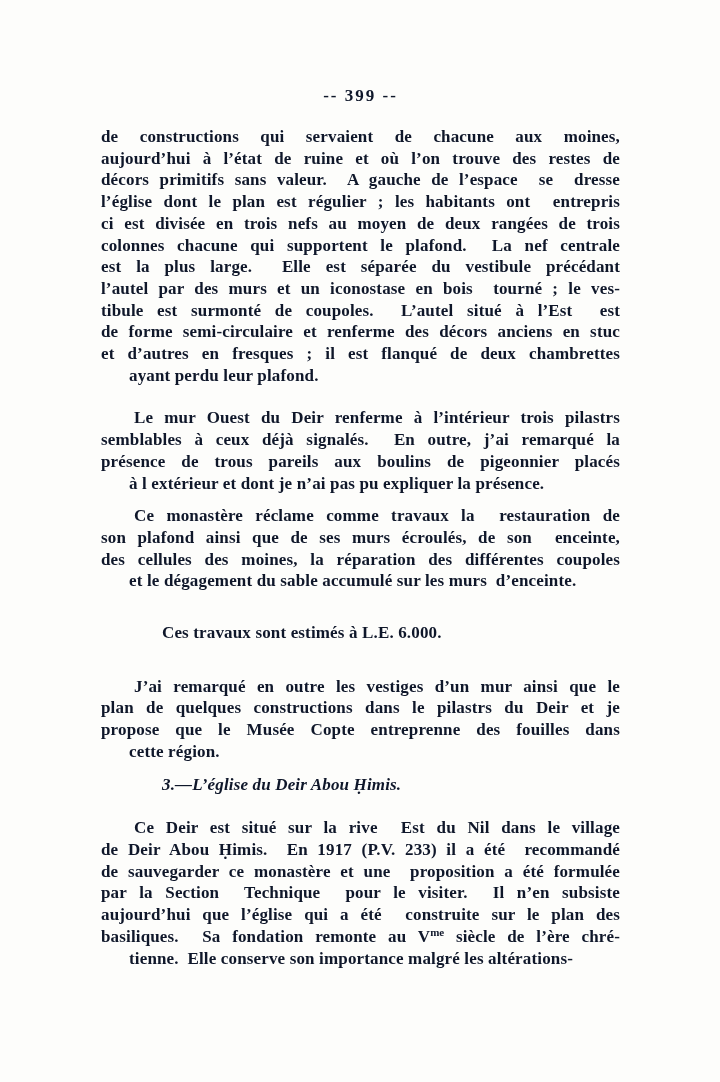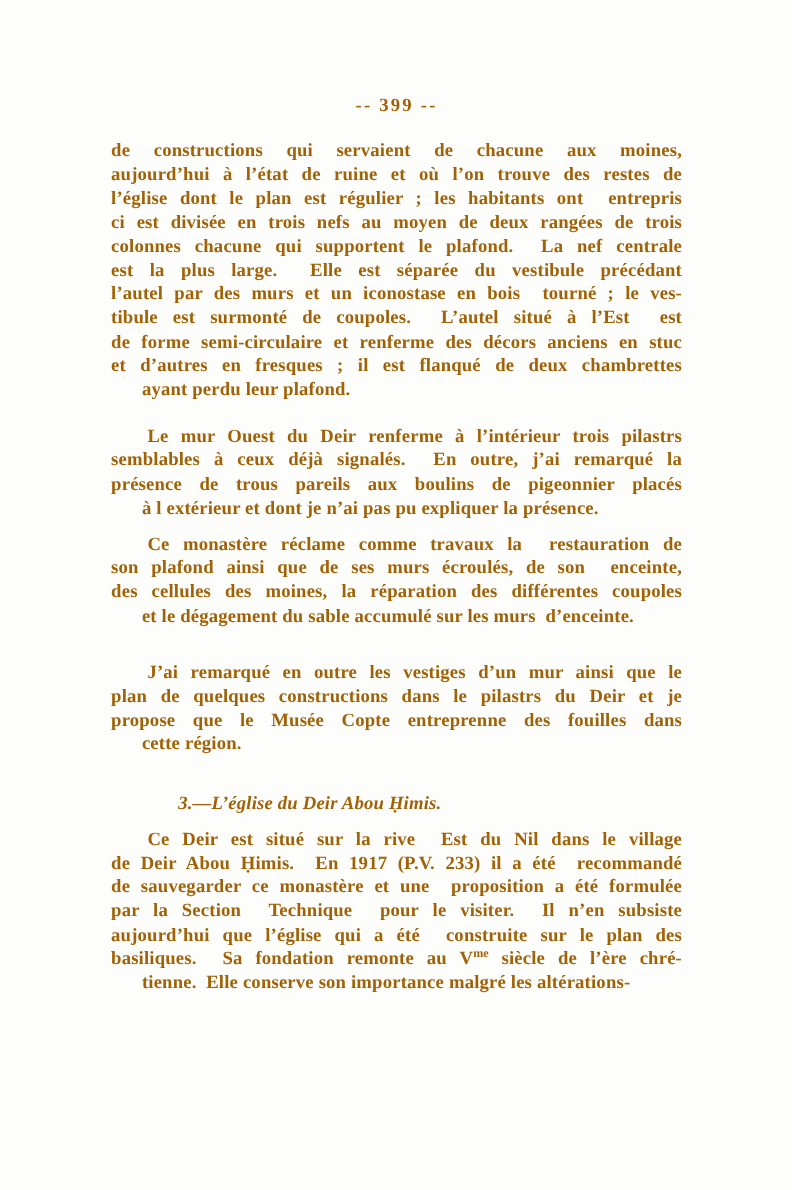--- a/index.html
+++ b/index.html
@@ -9,21 +9,21 @@
     height: 1082px;
     overflow: hidden;
     background: #fdfdfb;
   }
   .page {
     box-sizing: border-box;
     width: 720px;
     height: 1082px;
     padding: 86px 0 0 101px;
     font-family: "Liberation Serif", "DejaVu Serif", serif;
-    color: #a16207;
+    color: #0f172a;
   }
   .column {
     width: 519px;
   }
   .page-number {
     text-align: center;
     font-size: 17px;
     font-weight: 700;
     letter-spacing: 2px;
     margin-bottom: 20px;
@@ -68,20 +68,21 @@
 </style>
 </head>
 <body>
 
 <div class="page">
   <div class="column">
     <div class="page-number">-- 399 --</div>
     <div class="para body">
         <div class="line">de  constructions  qui  servaient  de  chacune  aux  moines,</div>
         <div class="line">aujourd’hui à l’état de ruine et où l’on trouve des restes de</div>
+        <div class="line">décors primitifs sans valeur.  A gauche de l’espace  se  dresse</div>
         <div class="line">l’église dont le plan est régulier ; les habitants ont  entrepris</div>
         <div class="line">ci est divisée en trois nefs au moyen de deux rangées de trois</div>
         <div class="line">colonnes chacune qui supportent le plafond.  La nef centrale</div>
         <div class="line">est la plus large.  Elle est séparée du vestibule précédant</div>
         <div class="line">l’autel par des murs et un iconostase en bois  tourné ; le ves-</div>
         <div class="line">tibule est surmonté de coupoles.  L’autel situé à l’Est  est</div>
         <div class="line">de forme semi-circulaire et renferme des décors anciens en stuc</div>
         <div class="line">et d’autres en fresques ; il est flanqué de deux chambrettes</div>
         <div class="line last">ayant perdu leur plafond.</div>
       </div>
@@ -91,20 +92,23 @@
         <div class="line">présence de trous pareils aux boulins de pigeonnier placés</div>
         <div class="line last">à l extérieur et dont je n’ai pas pu expliquer la présence.</div>
       </div>
       <div class="para body indent">
         <div class="line">Ce monastère réclame comme travaux la  restauration de</div>
         <div class="line">son plafond ainsi que de ses murs écroulés, de son  enceinte,</div>
         <div class="line">des cellules des moines, la réparation des différentes coupoles</div>
         <div class="line last">et le dégagement du sable accumulé sur les murs  d’enceinte.</div>
       </div>
       <div class="para body indent">
+        <div class="line last">Ces travaux sont estimés à L.E. 6.000.</div>
+      </div>
+      <div class="para body indent">
         <div class="line">J’ai remarqué en outre les vestiges d’un mur ainsi que le</div>
         <div class="line">plan de quelques constructions dans le pilastrs du Deir et je</div>
         <div class="line">propose que le Musée Copte entreprenne des fouilles dans</div>
         <div class="line last">cette région.</div>
       </div>
       <div class="para heading indent">
         <div class="line last">3.—L’église du Deir Abou Ḥimis.</div>
       </div>
       <div class="para body indent">
         <div class="line">Ce Deir est situé sur la rive  Est du Nil dans le village</div>

